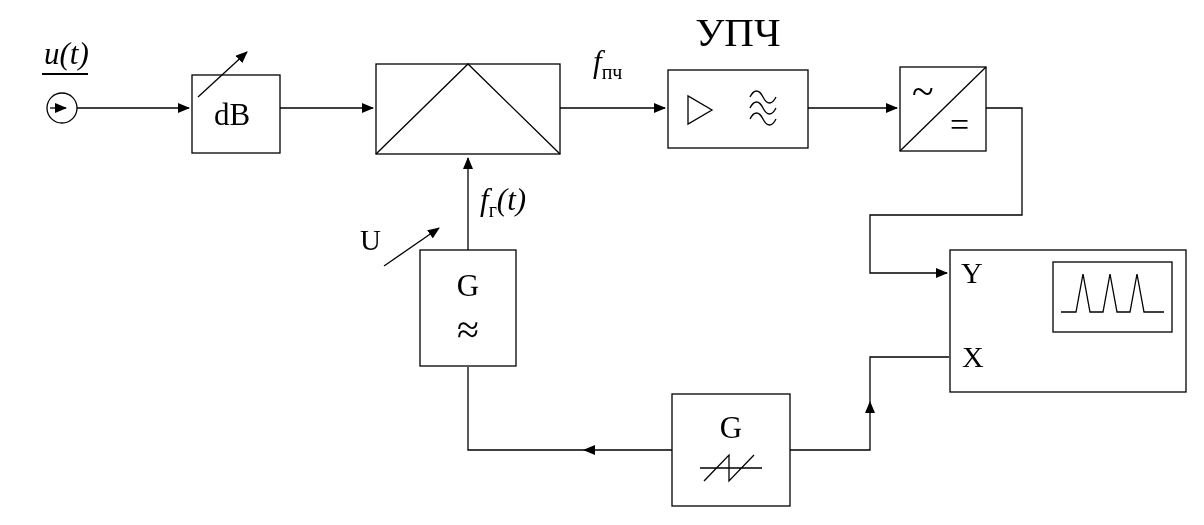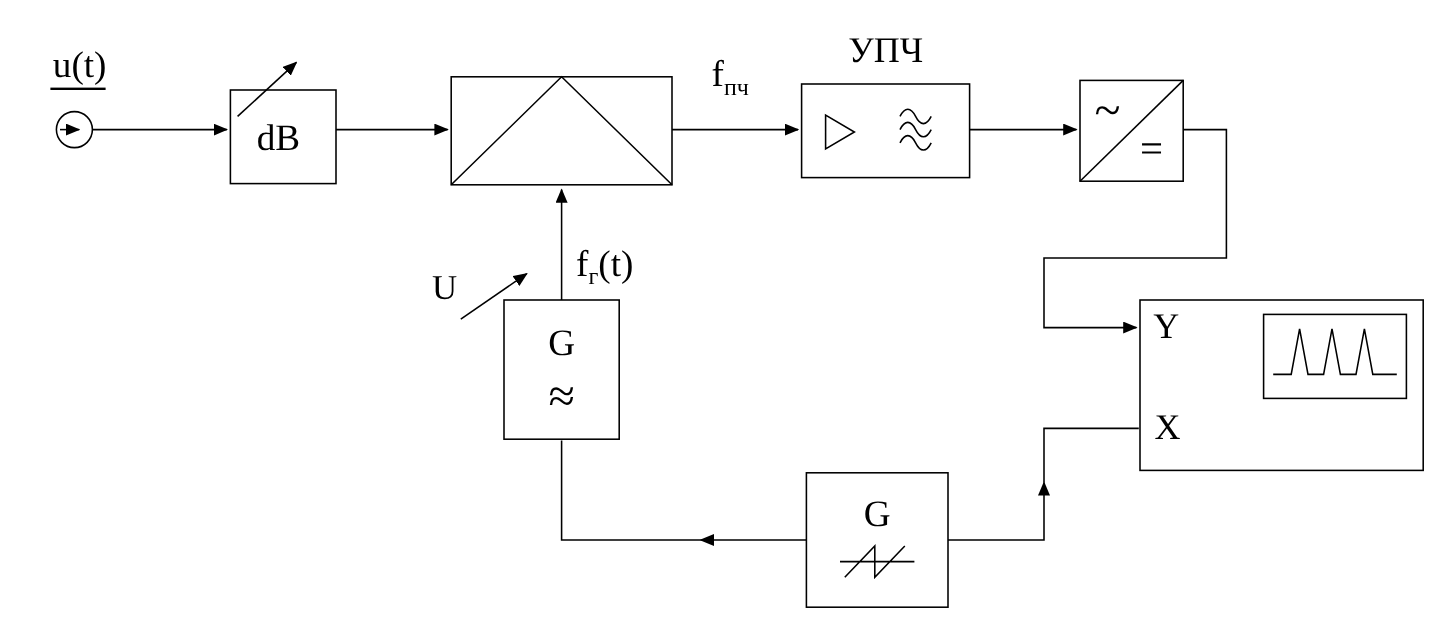--- a/index.html
+++ b/index.html
@@ -4,21 +4,21 @@
 <style>
   * { margin:0; padding:0; box-sizing:border-box; }
   html,body { background:#ffffff; }
   .canvas {
     position:relative; width:1204px; height:525px; background:#ffffff;
     font-family:"Liberation Serif","DejaVu Serif",serif; color:#000;
     overflow:hidden;
   }
   .wires { position:absolute; left:0; top:0; }
   .label { position:absolute; white-space:nowrap; line-height:1; color:#000; }
-  .italic { }
+  .italic { font-style:italic; }
   .centered { display:flex; align-items:center; justify-content:center; text-align:center; }
   .sub { font-size:20px; position:relative; top:7px; font-style:normal;text-align:center; }
   .underline-line { position:absolute; background:#000; height:2px; }
 </style>
 </head>
 <body>
 
 <div class="canvas">
 
   <svg class="wires" width="1204" height="525" viewBox="0 0 1204 525">
@@ -61,25 +61,25 @@
       <path d="M198,97 L247,52" marker-end="url(#arw)"></path>
       <path d="M384,266 L439,228" marker-end="url(#arw)"></path>
     </g>
   </svg>
 
   <div class="label italic" style="left:44px; top:38px; font-size:31px;">u(t)</div>
   <div class="underline-line" style="left:42px; top:73px; width:46px;"></div>
 
   <div class="label centered" style="left:192px; top:75px; width:80px; height:78px; font-size:31px;">dB</div>
 
-  <div class="label centered" style="left:668px; top:12px; width:140px; font-size:30px;margin-top:16px;">УПЧ</div>
+  <div class="label centered" style="left:668px; top:12px; width:140px; font-size:41px;">УПЧ</div>
 
   <div class="label" style="left:593px; top:46px; font-size:31px;"><span class="italic">f</span><span class="sub">пч</span></div>
 
-  <div class="label" style="left:480px; top:184px; font-size:31px;margin-top:20px;"><span class="italic">f</span><span class="sub">г</span><span class="italic">(t)</span></div>
+  <div class="label" style="left:480px; top:184px; font-size:31px;"><span class="italic">f</span><span class="sub">г</span><span class="italic">(t)</span></div>
 
   <div class="label" style="left:360px; top:226px; font-size:29px;">U</div>
 
   <div class="label centered" style="left:420px; top:270px; width:96px; font-size:31px;">G</div>
   <div class="label centered" style="left:420px; top:310px; width:96px; font-size:40px;">≈</div>
 
   <div class="label centered" style="left:672px; top:412px; width:118px; font-size:31px;">G</div>
 
   <div class="label" style="left:912px; top:72px; font-size:40px;">~</div>
   <div class="label" style="left:950px; top:108px; font-size:34px;">=</div>

